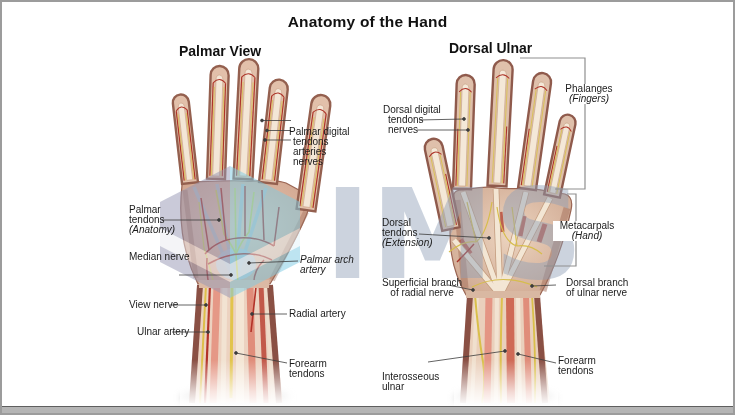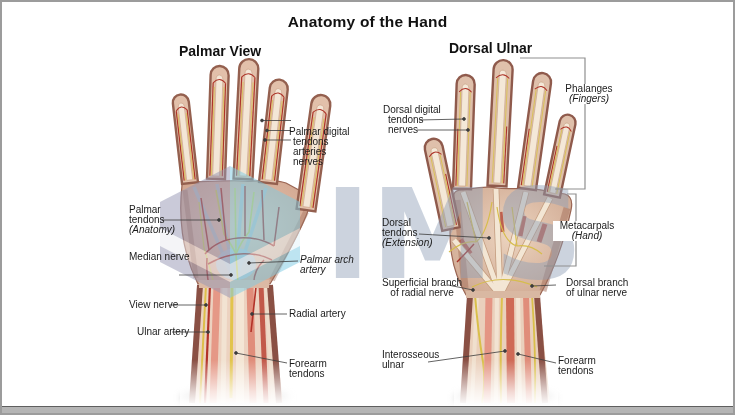--- a/index.html
+++ b/index.html
@@ -354,21 +354,21 @@
     <span class="it" style="display:block">(Hand)</span>
   </div>
   <div class="lbl" style="left:380px;top:276px;text-align:center;">
     <span style="display:block">Superficial branch</span>
     <span style="display:block">of radial nerve</span>
   </div>
   <div class="lbl" style="left:564px;top:276px;">
     <span style="display:block">Dorsal branch</span>
     <span style="display:block">of ulnar nerve</span>
   </div>
-  <div class="lbl" style="left:380px;top:348px;">
+  <div class="lbl" style="left:380px;top:370px;">
     <span style="display:block">Interosseous</span>
     <span style="display:block">ulnar</span>
   </div>
   <div class="lbl" style="left:556px;top:354px;">
     <span style="display:block">Forearm</span>
     <span style="display:block">tendons</span>
   </div>
 
   <div class="bottom-edge"></div>
 </div>

